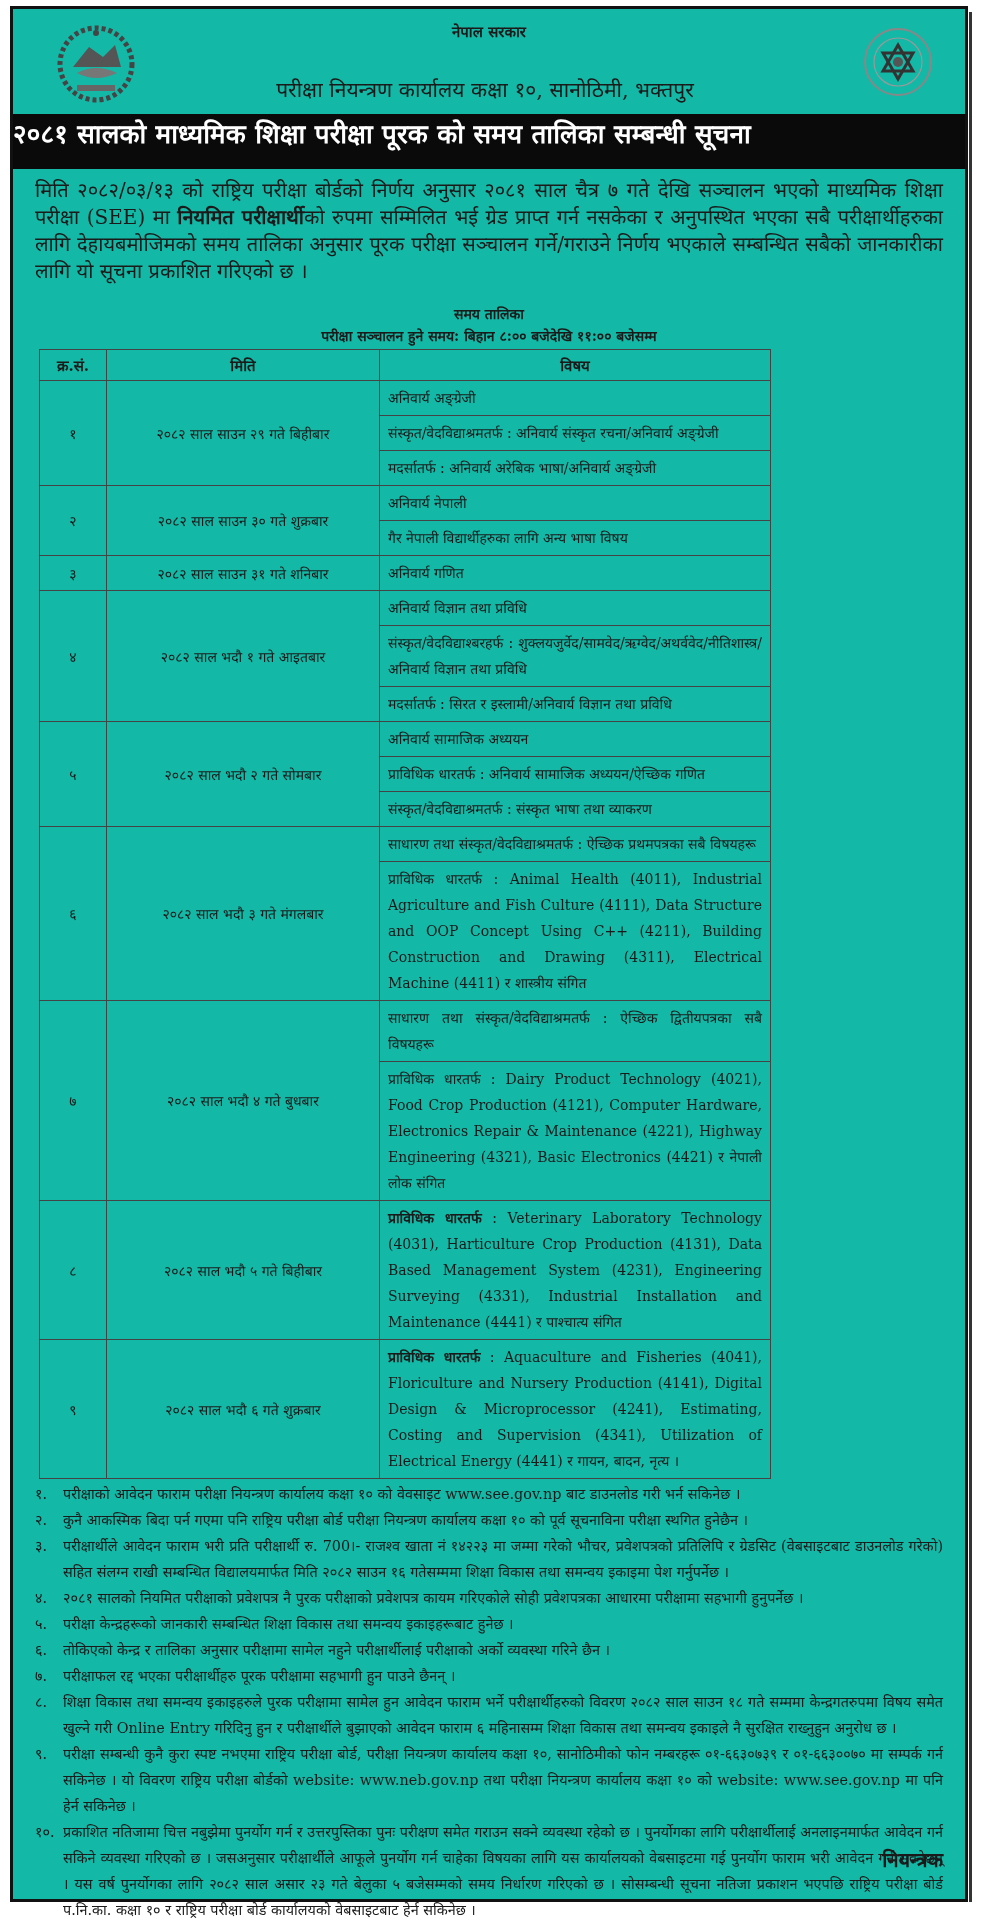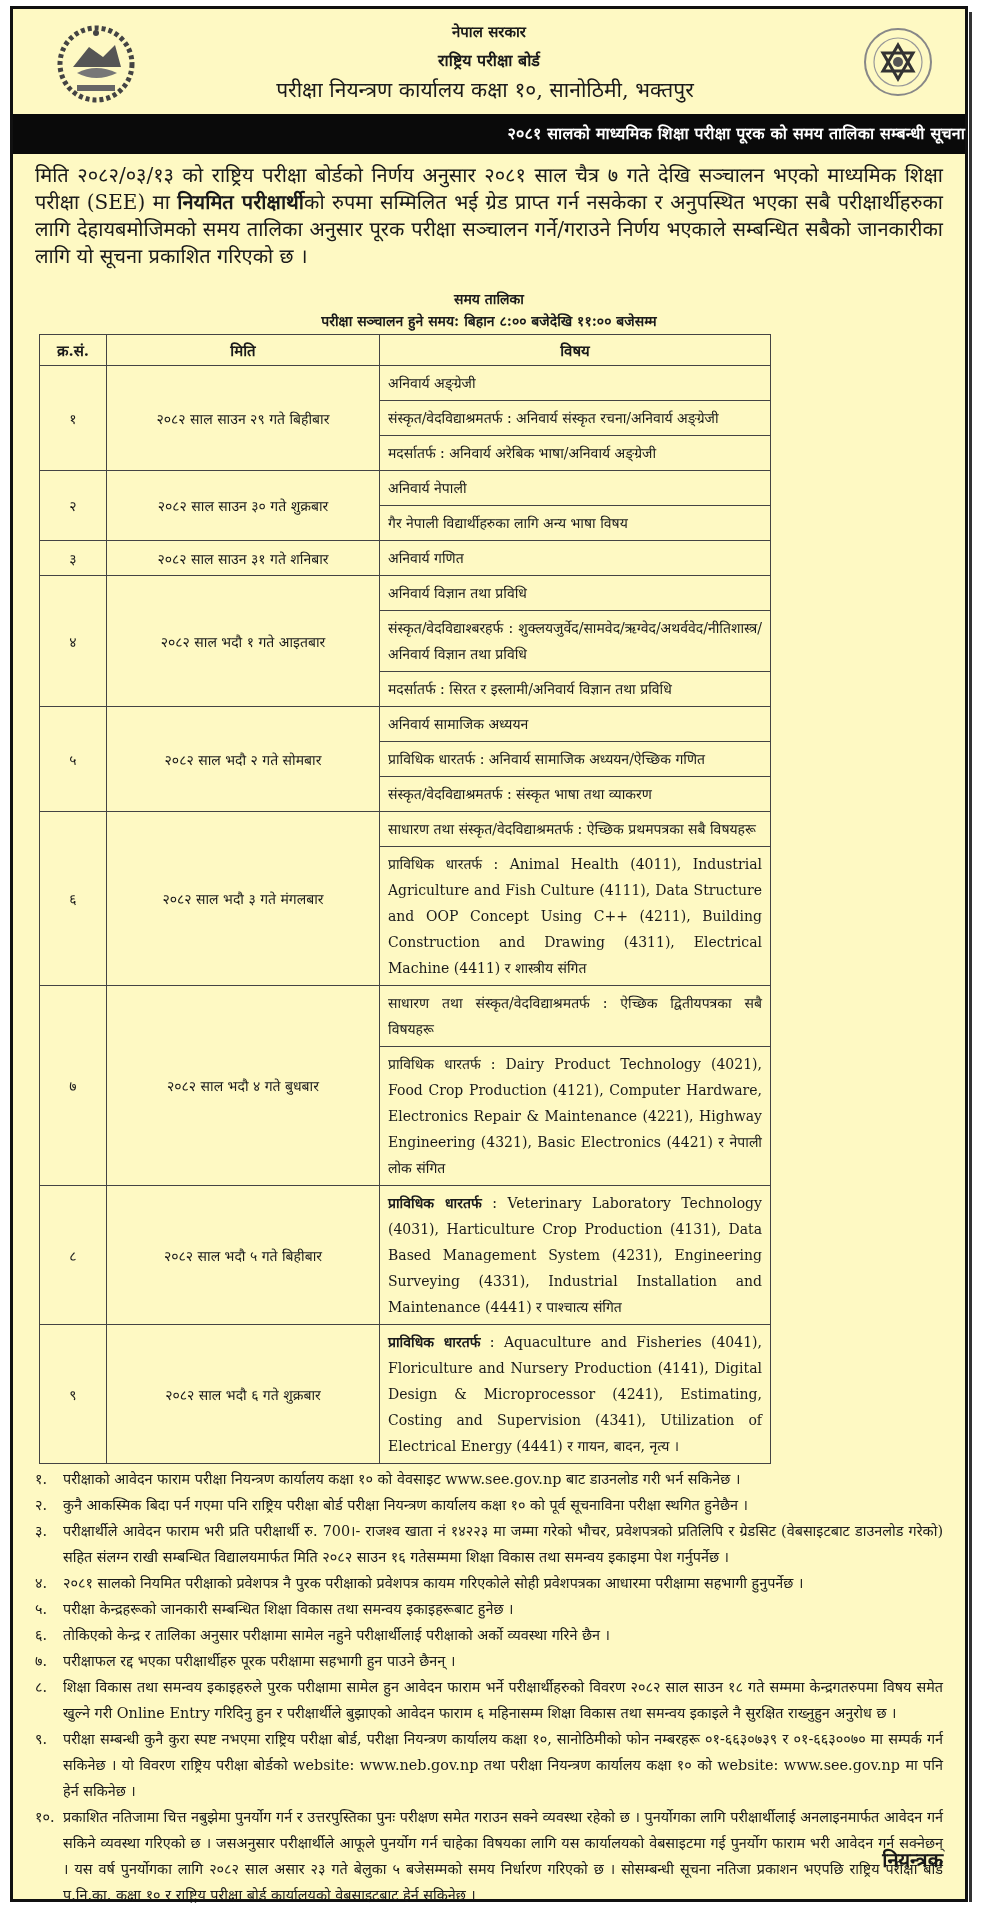--- a/index.html
+++ b/index.html
@@ -1,29 +1,29 @@
 <!DOCTYPE html>
 <html><head>
 <meta charset="utf-8">
 <style>
   html, body { margin: 0; padding: 0; background: #ffffff; }
   body { width: 988px; height: 1920px; position: relative; overflow: hidden;
          font-family: "DejaVu Serif", "Liberation Serif", serif; color: #1a1a1a; }
   .frame { position: absolute; left: 10px; top: 6px; width: 958px; height: 1896px;
-           border: 3px solid #111; box-sizing: border-box; background: #fef9c3; }
+           border: 3px solid #111; box-sizing: border-box; background: #14b8a6; }
   .frame::after { content: ""; position: absolute; right: -7px; top: 3px; width: 3px; height: 100%; background: #333; }
   .header { position: relative; height: 105px; text-align: center; }
   .logo { position: absolute; top: 14px; width: 82px; height: 82px; }
   .logo-left { left: 42px; }
   .logo-right { right: 30px; width: 74px; height: 74px; top: 16px; }
   .h-line1 { position: absolute; top: 12px; left: 0; right: 0; font-size: 15px; font-weight: bold; }
   .h-line2 { position: absolute; top: 40px; left: 0; right: 0; font-size: 16px; font-weight: bold; }
   .h-line3 { position: absolute; top: 66px; left: 0; right: 8px; font-size: 21px; font-weight: normal; }
-  .title-bar { background: #0a0a0a; color: #fff; text-align: right; font-size: 16px; font-weight: bold;
-               height: 40px; line-height: 40px; letter-spacing: 0.2px; }
+  .title-bar { background: #0a0a0a; color: #fff; text-align: left; font-size: 26px; font-weight: bold;
+               height: 55px; line-height: 40px; letter-spacing: 0.2px; }
   .intro { margin: 8px 22px 0 22px; font-size: 20px; line-height: 27px; text-align: justify; }
   .intro b { font-weight: bold; }
   .center-head { text-align: center; font-weight: bold; font-size: 14px; line-height: 22px; }
   table.sched { border-collapse: collapse; margin: 2px 0 0 26px; width: 732px; font-size: 14px; }
   table.sched td, table.sched th { border: 1.5px solid #444; }
   table.sched th { height: 28px; font-weight: bold; font-size: 15px; }
   .c-no { width: 64px; text-align: center; }
   .c-date { width: 270px; text-align: center; }
   .c-sub { padding: 0; vertical-align: top; }
   .sub { border-bottom: 1.5px solid #444; padding: 4px 8px; line-height: 26px; text-align: justify; }
@@ -42,21 +42,20 @@
 <div class="frame">
   <div class="header">
     <svg class="logo logo-left" viewBox="0 0 82 82">
       <circle cx="41" cy="41" r="36" fill="none" stroke="#444" stroke-width="5" stroke-dasharray="4 3"></circle>
       <path d="M18 44 L34 24 L48 34 L60 22 L66 44 Z" fill="#555"></path>
       <path d="M22 50 Q41 40 62 50 Q41 60 22 50 Z" fill="#777"></path>
       <rect x="22" y="62" width="38" height="6" fill="#666"></rect>
       <circle cx="41" cy="10" r="3" fill="#444"></circle>
     </svg>
     <div class="h-line1">नेपाल सरकार</div>
-    <div class="h-line2">राष्ट्रिय परीक्षा बोर्ड</div>
     <div class="h-line3">परीक्षा नियन्त्रण कार्यालय कक्षा १०, सानोठिमी, भक्तपुर</div>
     <svg class="logo logo-right" viewBox="0 0 74 74">
       <circle cx="37" cy="37" r="33" fill="none" stroke="#888" stroke-width="2"></circle>
       <circle cx="37" cy="37" r="24" fill="none" stroke="#999" stroke-width="1.2"></circle>
       <polygon points="37,20 52,46 22,46" fill="none" stroke="#333" stroke-width="3"></polygon>
       <polygon points="37,54 22,28 52,28" fill="none" stroke="#333" stroke-width="3"></polygon>
       <circle cx="37" cy="37" r="5" fill="#555"></circle>
     </svg>
   </div>
 

